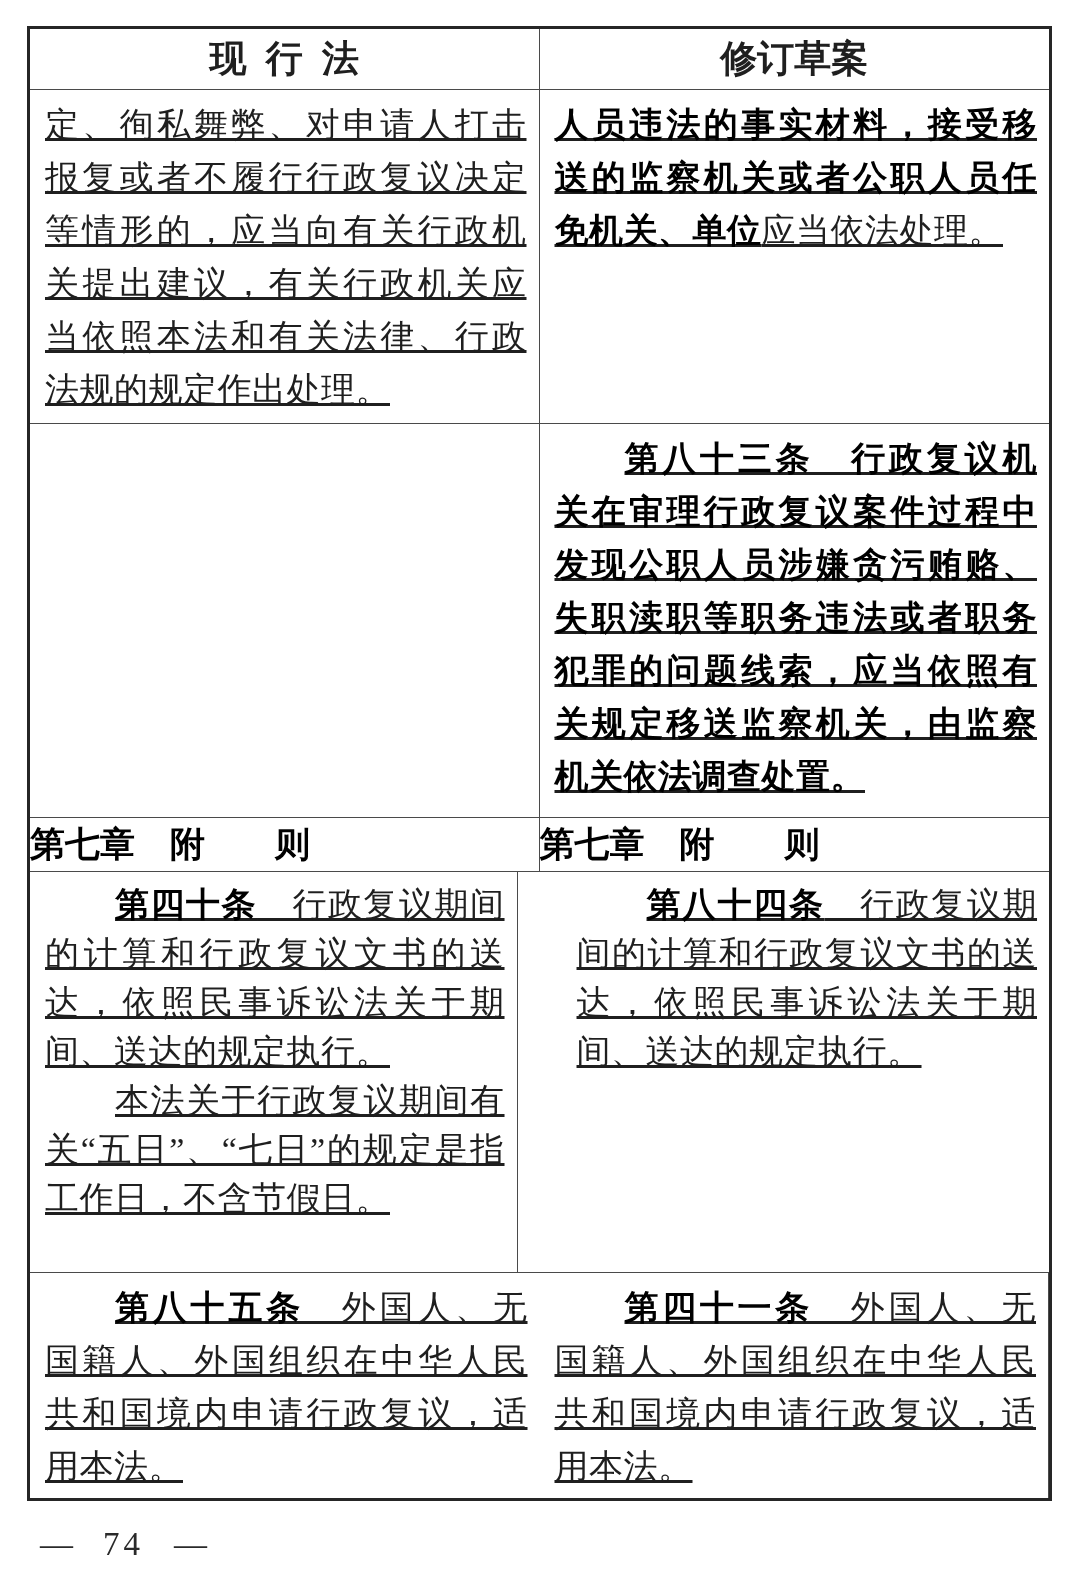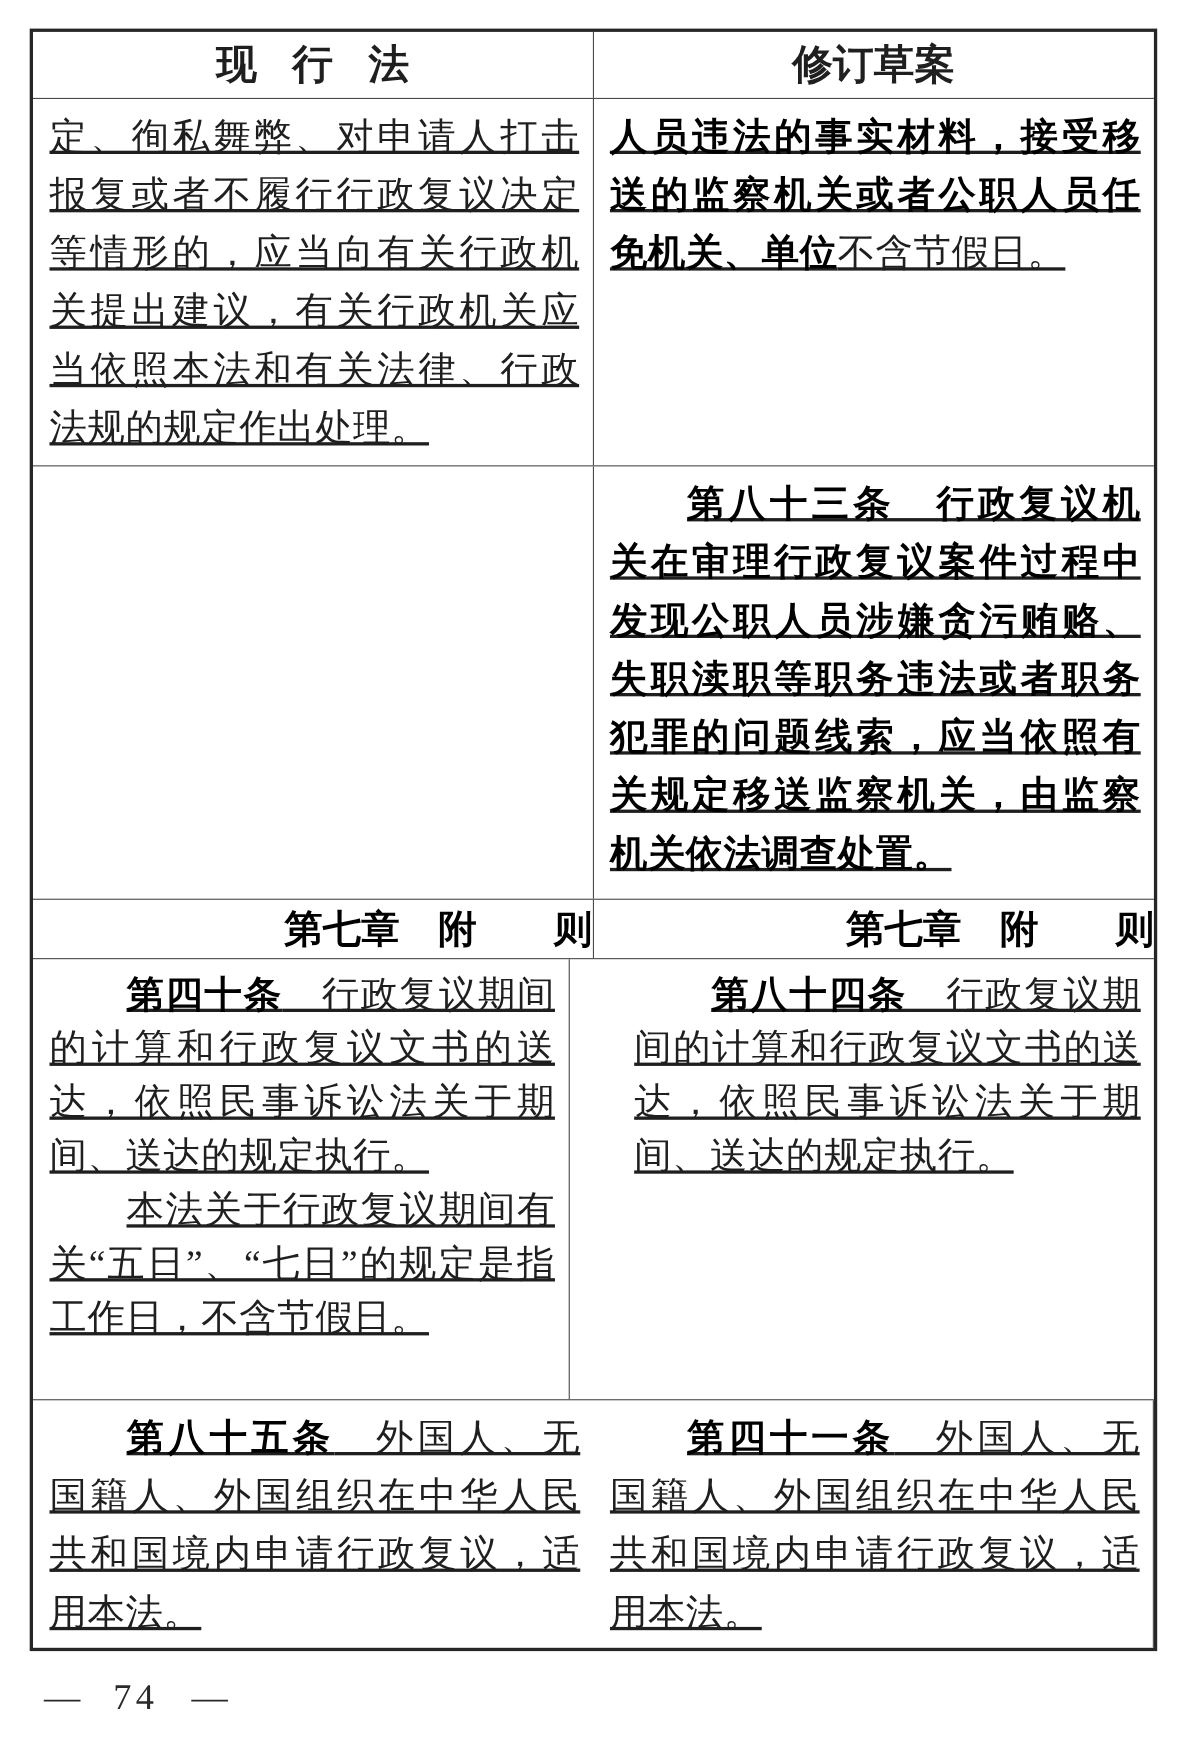--- a/index.html
+++ b/index.html
@@ -52,21 +52,21 @@
   .row-5 { height: 226px; }
 
   .row-header .cell {
     display: flex;
     align-items: center;
     justify-content: center;
     padding: 0;
     font-size: 37px;
     font-weight: 700;
   }
-  .hdr-spaced { word-spacing: 10px; font-family: Liberation Mono, monospace; }
+  .hdr-spaced { word-spacing: 10px; }
 
   .para {
     margin: 0;
     font-size: 34px;
     line-height: 53px;
     text-align: justify;
     text-justify: inter-ideograph;
     letter-spacing: 0.5px;
     text-decoration: underline;
   }
@@ -80,21 +80,21 @@
     color: #000000;
   }
   
   .bs {
     font-weight: 700;
     color: #000000;
   }
   .chapter-cell {
     display: flex;
     align-items: center;
-    justify-content: flex-end;
+    justify-content: flex-start;
     padding: 0;
     font-size: 35px;
   }
   .footer {
     position: absolute;
     left: 40px;
     top: 1526px;
     font-size: 33px;
     color: #2a2a2a;
     display: flex;
@@ -116,21 +116,21 @@
       <div class="cell">
         <span>修订草案</span>
       </div>
     </div>
 
     <div class="t-row row-1">
       <div class="cell left">
         <p class="para"><span>定、徇私舞弊、对申请人打击报复或者不履行行政复议决定等情形的，应当向有关行政机关提出建议，有关行政机关应当依照本法和有关法律、行政法规的规定作出处理。</span></p>
       </div>
       <div class="cell">
-        <p class="para"><span class="b">人员违法的事实材料，接受移送的监察机关或者公职人员任免机关、单位</span><span>不含节假日。</span></p>
+        <p class="para"><span class="b">人员违法的事实材料，接受移送的监察机关或者公职人员任免机关、单位</span><span>应当依法处理。</span></p>
       </div>
     </div>
 
     <div class="t-row row-2">
       <div class="cell left"></div>
       <div class="cell">
         <p class="para indent"><span class="b">第八十三条　行政复议机关在审理行政复议案件过程中发现公职人员涉嫌贪污贿赂、失职渎职等职务违法或者职务犯罪的问题线索，应当依照有关规定移送监察机关，由监察机关依法调查处置。</span></p>
       </div>
     </div>
 

